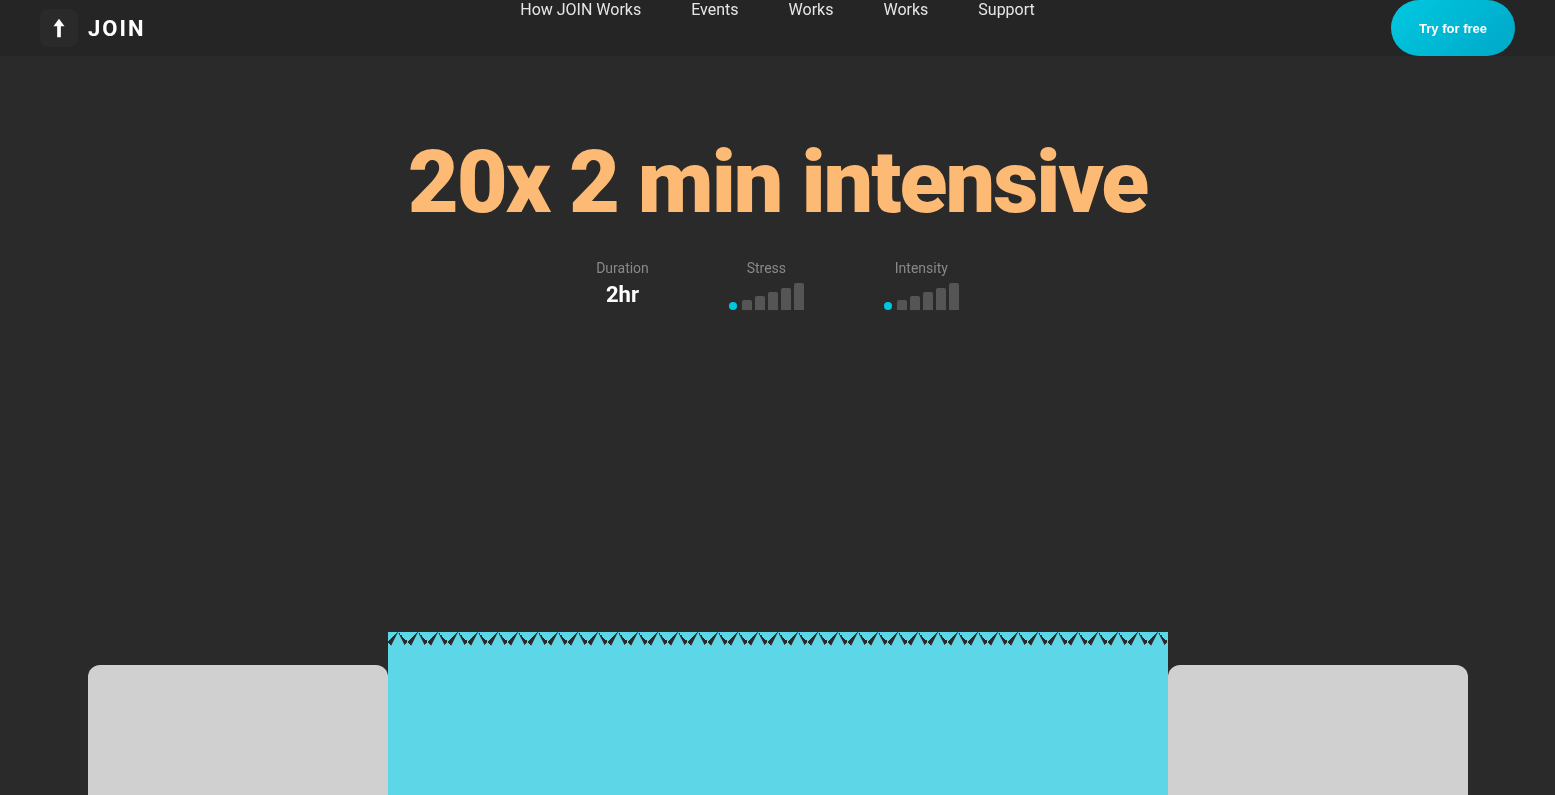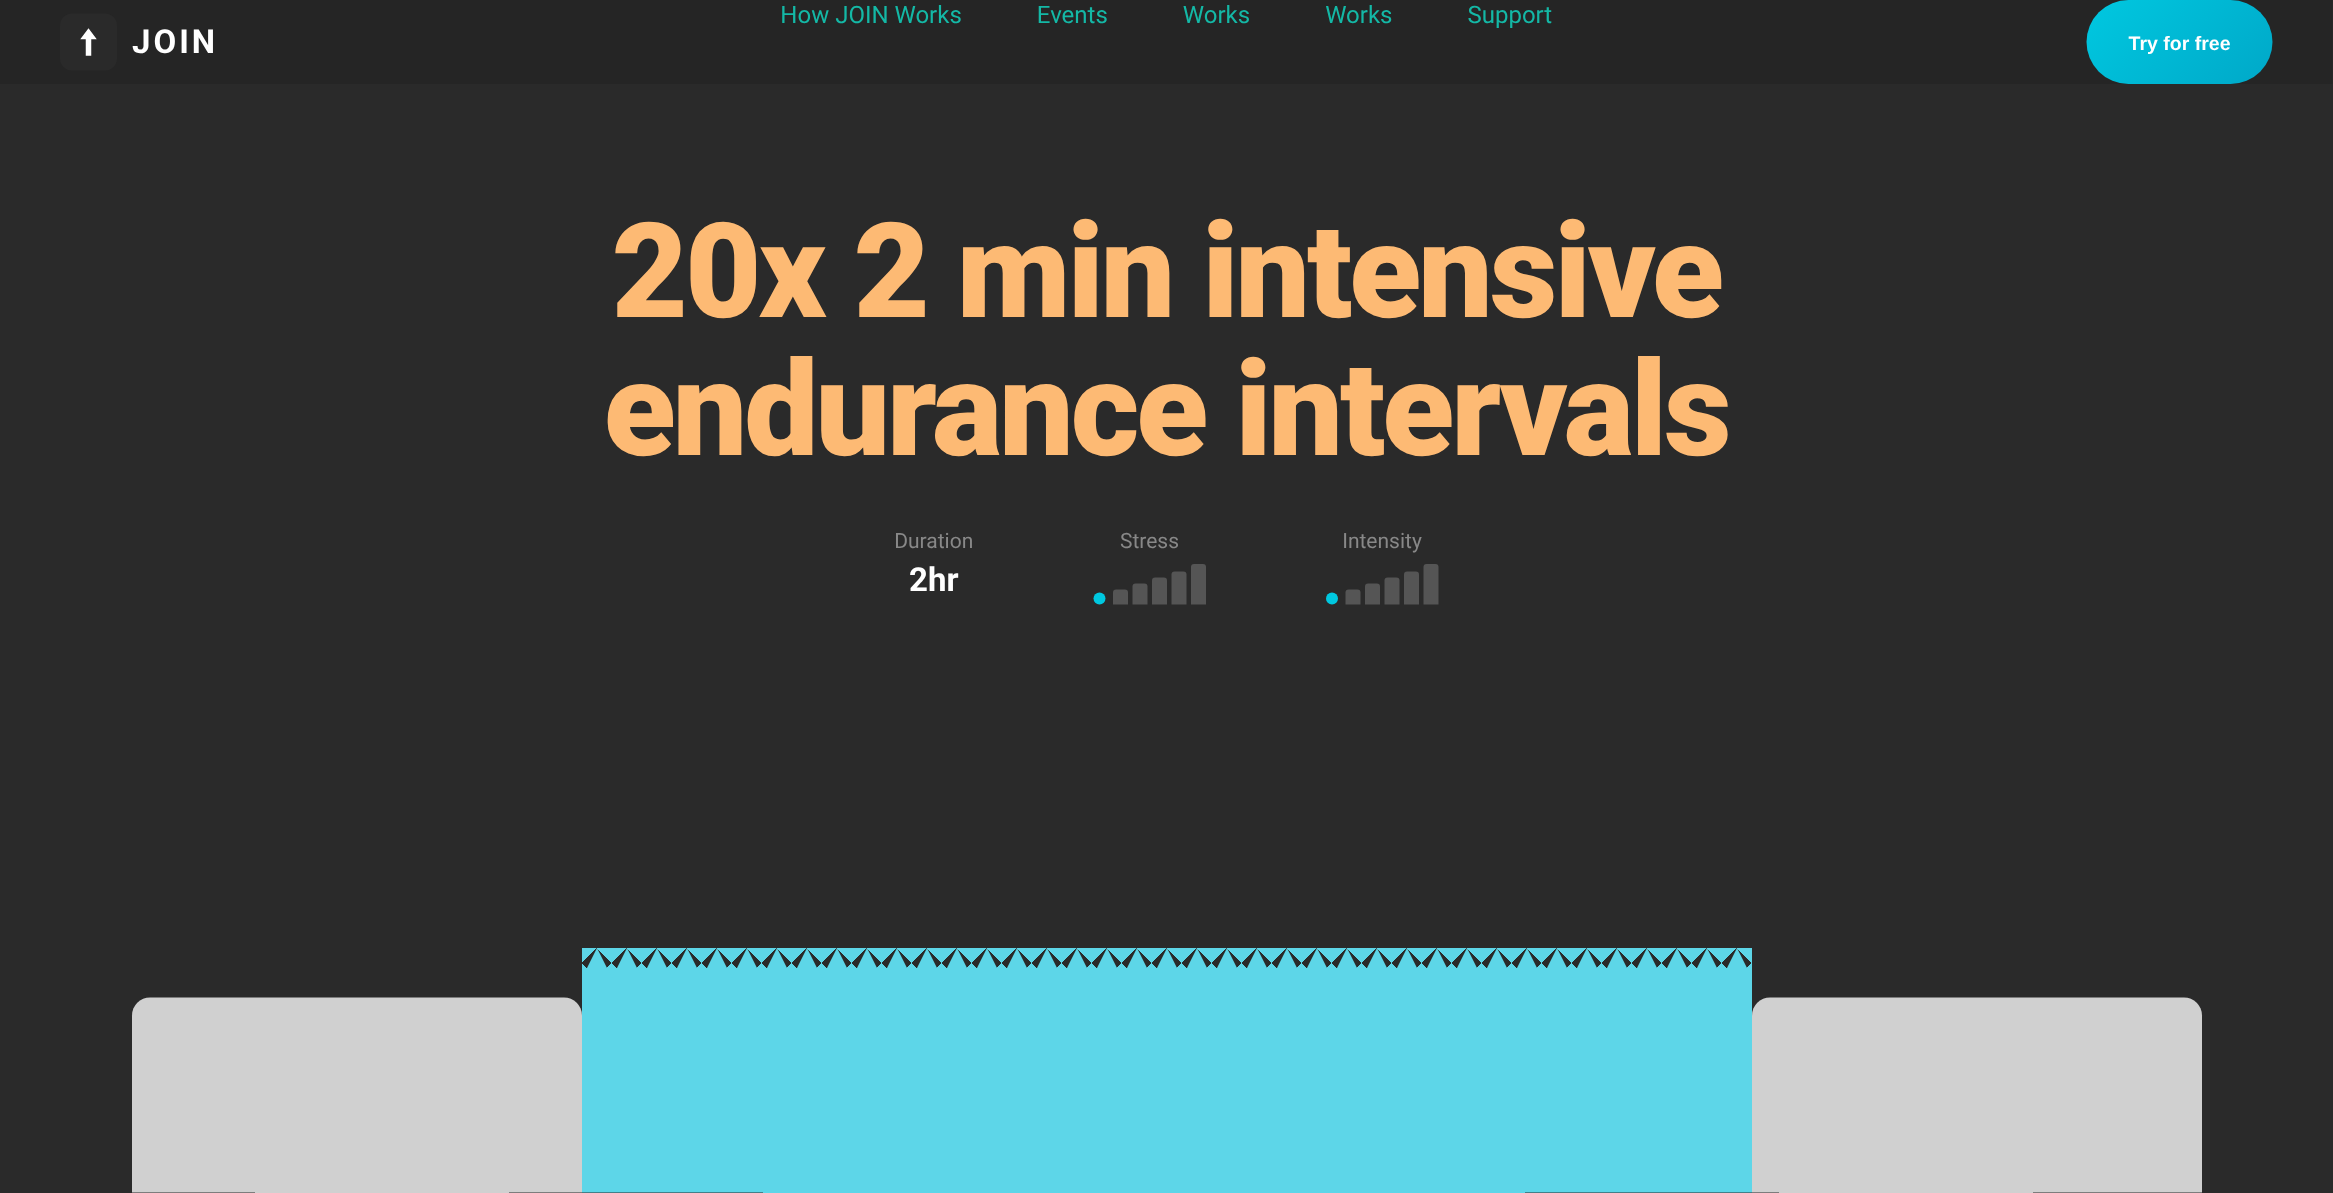--- a/index.html
+++ b/index.html
@@ -60,21 +60,21 @@
     .nav-links {
       display: flex;
       align-items: center;
       gap: 50px;
       position: absolute;
       left: 50%;
       transform: translateX(-50%);
     }
 
     .nav-link {
-      color: #14b8a6;
+      color: #e5e5e5;
       font-size: 16px;
       font-weight: 400;
       cursor: pointer;
       text-decoration: none;
       white-space: nowrap;
     }
 
     .nav-cta {
       background: linear-gradient(135deg, #00c8e0, #00a8c8);
       color: #ffffff;
@@ -226,21 +226,20 @@
     <a class="nav-link">Works</a>
     <a class="nav-link">Support</a>
   </div>
 
   <button class="nav-cta">Try for free</button>
 </nav>
 
 <section class="hero">
   <h1 class="hero-title">
     <span>20x 2 min intensive</span><br>
-    <span>endurance intervals</span>
   </h1>
 
   <div class="stats-row">
 
     <div class="stat-item">
       <span class="stat-label">Duration</span>
       <span class="stat-value">2hr</span>
     </div>
 
     <div class="stat-item">

